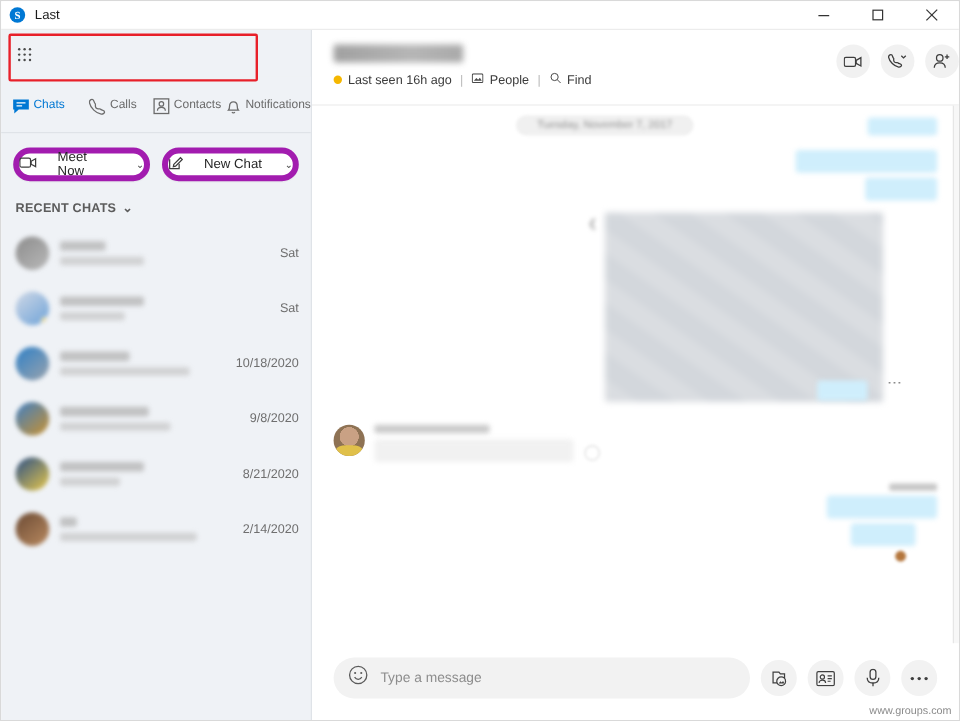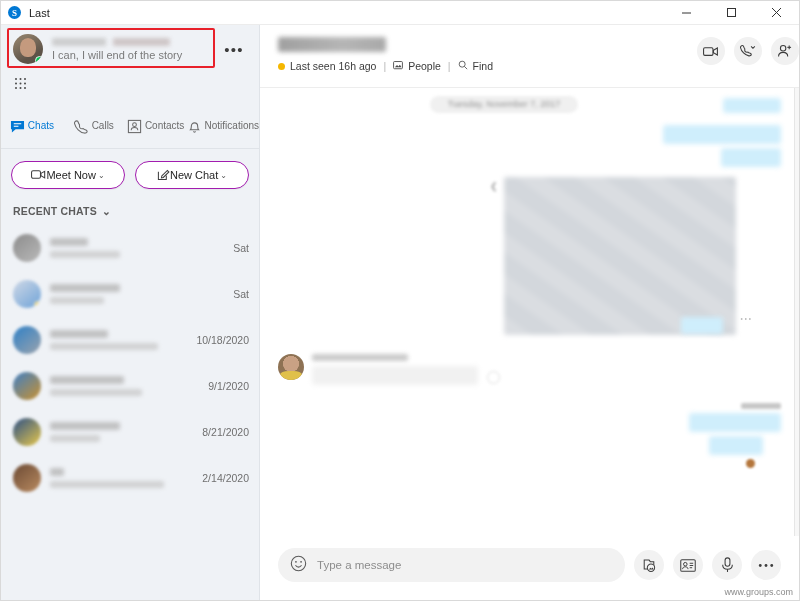--- a/index.html
+++ b/index.html
@@ -124,23 +124,23 @@
     align-items: center; justify-content: center; gap: 3px;
     font-size: 10px; color: #6b6b6b;
   }
   .tab.active { color: #0078d4; }
   .tab .ic { height: 17px; display: flex; align-items: flex-end; }
 
   
   .actions { display: flex; gap: 10px; padding: 12px 10px 10px 10px; }
   .pill {
     flex: 1; height: 28px;
-    background: #ffffff; border: 1px solid #a21caf;
+    background: #ffffff; border: 5px solid #a21caf;
     border-radius: 14px;
-    display: flex; align-items: center; justify-content: center; gap: 0;
+    display: flex; align-items: center; justify-content: center; gap: 17px;
     font-size: 11px; color: #262626;
     box-shadow: 0 1px 1px rgba(0,0,0,.04);
   }
   .pill .caret { color: #555; font-size: 8px; margin-left: 2px; }
 
   .recent-hdr {
     padding: 6px 12px 8px 12px;
     font-size: 10.5px; color: #5c5c5c; font-weight: bold;
     letter-spacing: .2px;
     display: flex; align-items: center; gap: 5px;
@@ -322,30 +322,20 @@
       </div>
     </div>
   </div>
 
   <div class="body">
 
     <div class="sidebar">
 
       <div class="profile-wrap">
         <div class="highlight-box"></div>
-        <div class="profile">
-          <div class="avatar">
-            <div class="presence"></div>
-          </div>
-          <div class="profile-text">
-            <div class="profile-name-blur"></div>
-            <div class="profile-mood">I can, I will end of the story</div>
-          </div>
-          <div class="dots-btn">•••</div>
-        </div>
       </div>
 
       <div class="search-row">
         <div class="dialpad">
           <svg width="13" height="13" viewBox="0 0 13 13">
             <g fill="#4a4a4a">
               <circle cx="2" cy="2" r="1"></circle>
                 <circle cx="6.5" cy="2" r="1"></circle>
                 <circle cx="11" cy="2" r="1"></circle>
               <circle cx="2" cy="6.5" r="1"></circle>
@@ -453,21 +443,21 @@
               <div class="c-msg" style="width: 108px;"></div>
             </div>
             <div class="c-time">10/18/2020</div>
           </div>
           <div class="chat-item">
             <div class="c-av" style="background: linear-gradient(140deg, rgb(63, 127, 196), rgb(201, 145, 47));"></div>
             <div class="c-body">
               <div class="c-name" style="width: 74px;"></div>
               <div class="c-msg" style="width: 92px;"></div>
             </div>
-            <div class="c-time">9/1/2020</div>
+            <div class="c-time">9/8/2020</div>
           </div>
           <div class="chat-item">
             <div class="c-av" style="background: linear-gradient(140deg, rgb(43, 79, 134), rgb(232, 200, 74));"></div>
             <div class="c-body">
               <div class="c-name" style="width: 70px;"></div>
               <div class="c-msg" style="width: 50px;"></div>
             </div>
             <div class="c-time">8/21/2020</div>
           </div>
           <div class="chat-item">

